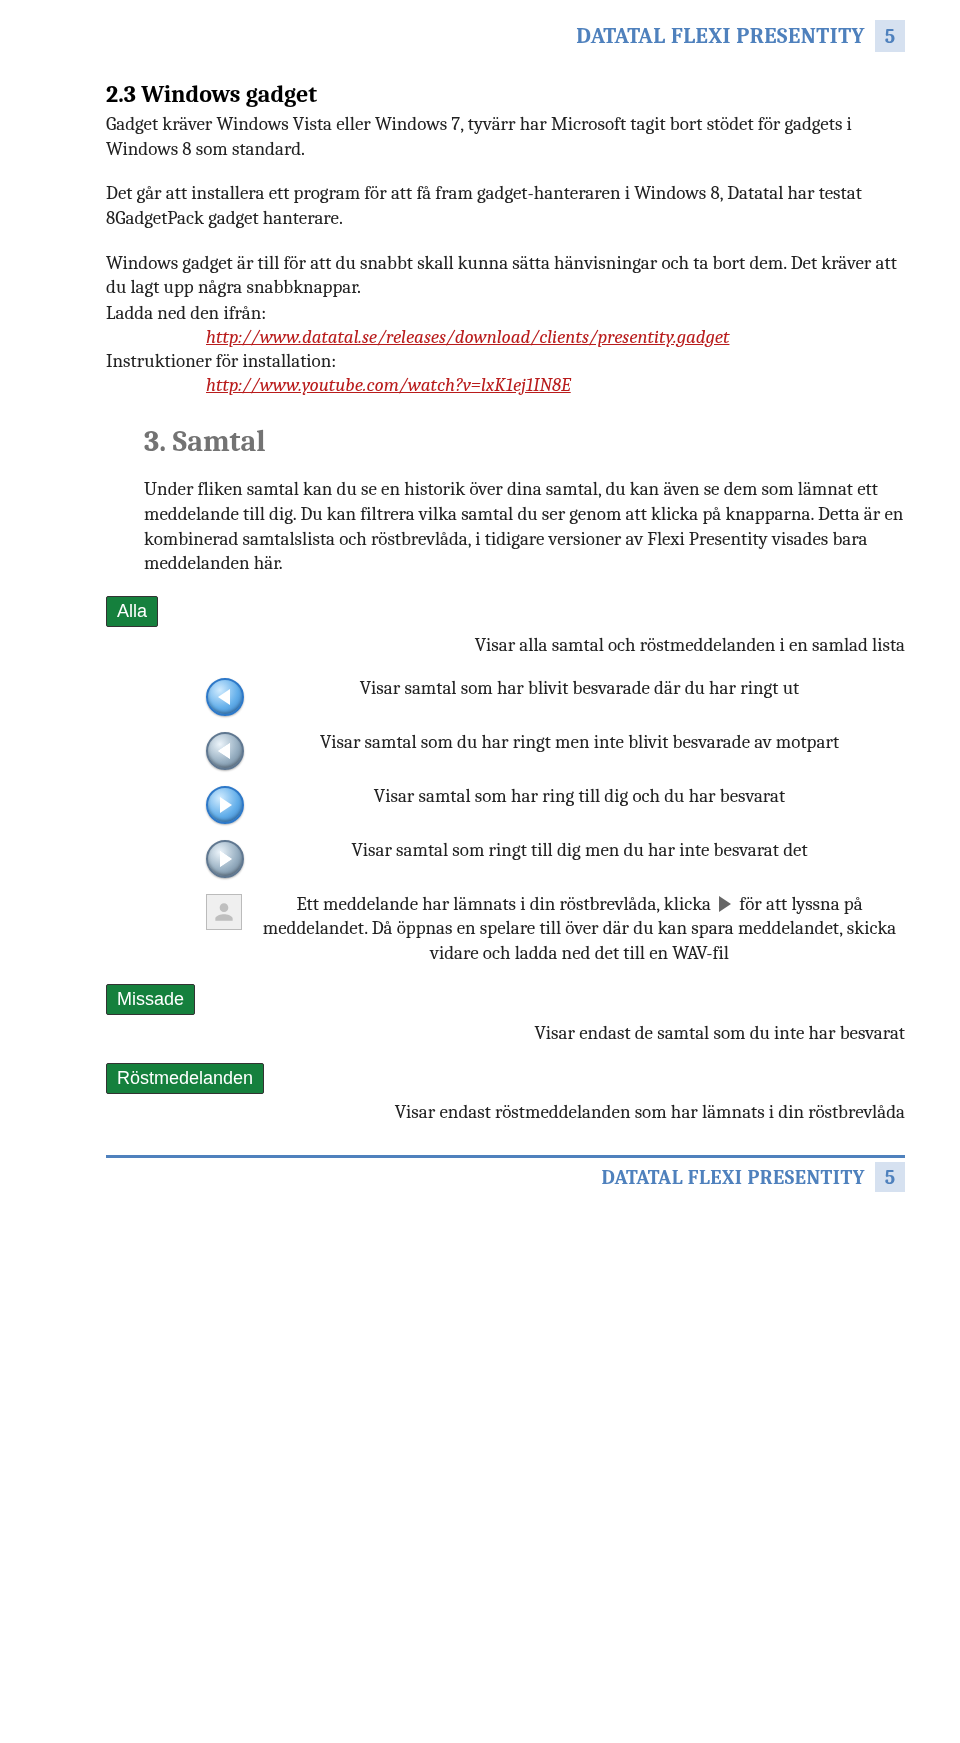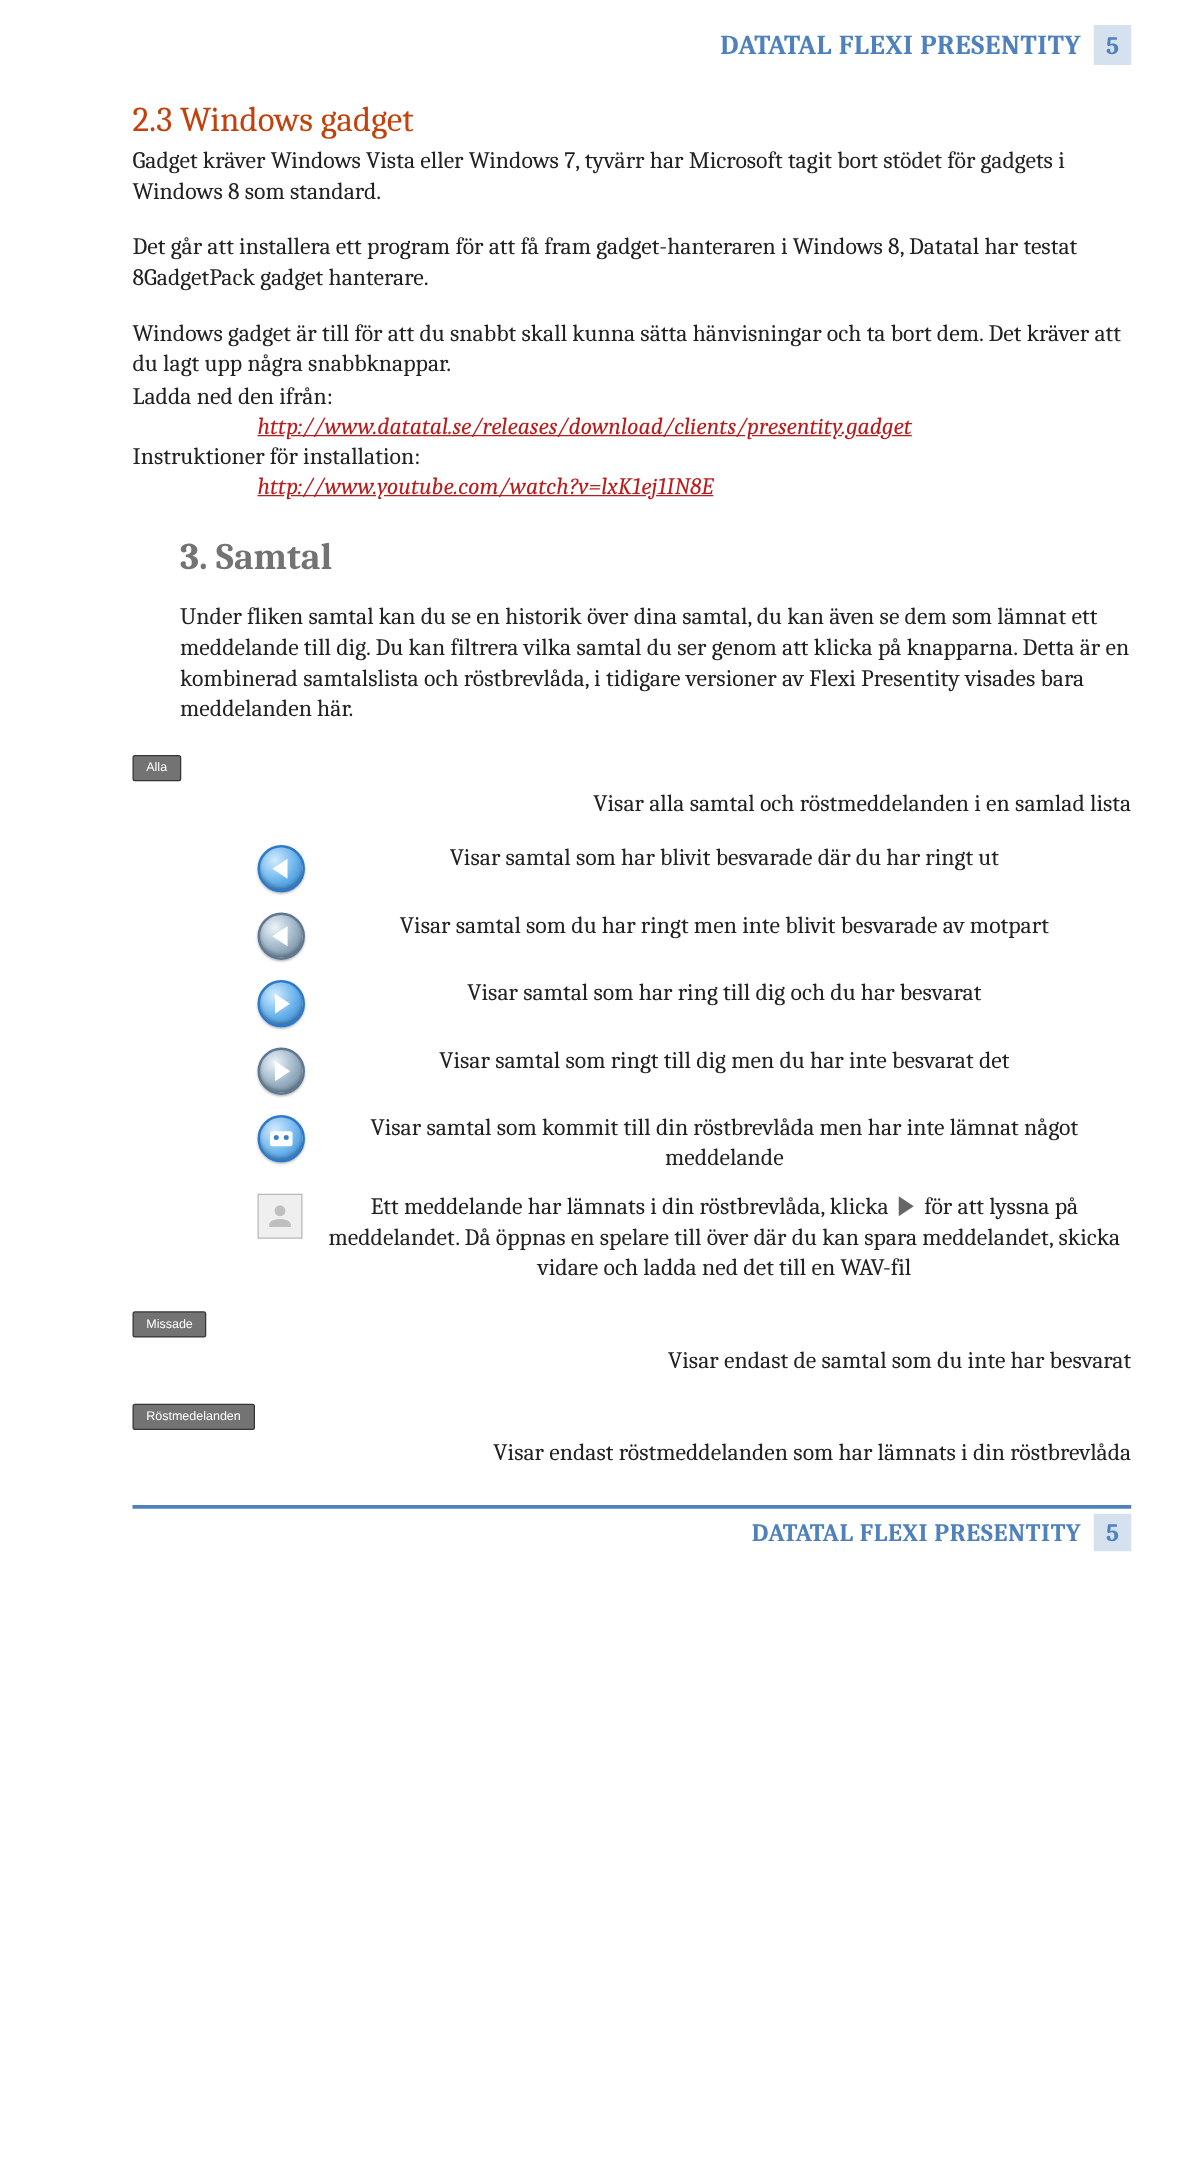--- a/index.html
+++ b/index.html
@@ -34,24 +34,24 @@
     font-weight: bold;
     font-size: 20px;
     width: 30px;
     height: 32px;
     display: flex;
     align-items: center;
     justify-content: center;
   }
 
   h2.section-title {
-    color: #c2410c;
-    font-family: Cambria, Georgia, serif;
-    font-size: 28px;
-    font-weight: normal;
+    color: #000000;
+    font-family: Cambria, Georgia, serif;
+    font-size: 24px;
+    font-weight: bold;
     margin: 6px 0 4px 0;
   }
   h1.main-section {
     color: #737373;
     font-family: Cambria, Georgia, serif;
     font-size: 30px;
     font-weight: bold;
     margin: 28px 0 18px 38px;
   }
   p { margin: 0 0 20px 0; line-height: 1.3; }
@@ -60,24 +60,24 @@
   .indent2 { margin-left: 100px; }
 
   a.link {
     color: #b91c1c;
     text-decoration: underline;
     font-style: italic;
   }
 
   .btn-dark {
     display: inline-block;
-    background: #737373;
+    background: #15803d;
     color: #fff;
     font-family: Arial, sans-serif;
-    font-size: 10px;
+    font-size: 18px;
     padding: 4px 10px;
     border: 1px solid #333;
     border-radius: 2px;
     margin-bottom: 6px;
   }
 
   .icon-row {
     display: flex;
     align-items: flex-start;
     margin: 6px 0 14px 38px;
@@ -215,28 +215,20 @@
 
   <div class="icon-row level2">
     <div class="icon-cell">
       <div class="circle-icon" style="filter:grayscale(70%) brightness(1.05);">
           <div class="arrow arrow-right"></div>
         </div>
     </div>
     <div class="text-cell">Visar samtal som ringt till dig men du har inte besvarat det</div>
   </div>
 
-  <div class="icon-row level2">
-    <div class="icon-cell">
-      <div class="vm-icon">
-          <div class="tape"></div>
-        </div>
-    </div>
-    <div class="text-cell">Visar samtal som kommit till din röstbrevlåda men har inte lämnat något meddelande</div>
-  </div>
 
   <div class="icon-row level2">
     <div class="icon-cell">
       <div class="avatar-icon">
         <svg viewBox="0 0 24 24">
             <path d="M12 12c2.2 0 4-1.8 4-4s-1.8-4-4-4-4 1.8-4 4 1.8 4 4 4zm0 2c-2.7 0-8 1.3-8 4v2h16v-2c0-2.7-5.3-4-8-4z"></path>
           </svg>
       </div>
     </div>
     <div class="text-cell">

